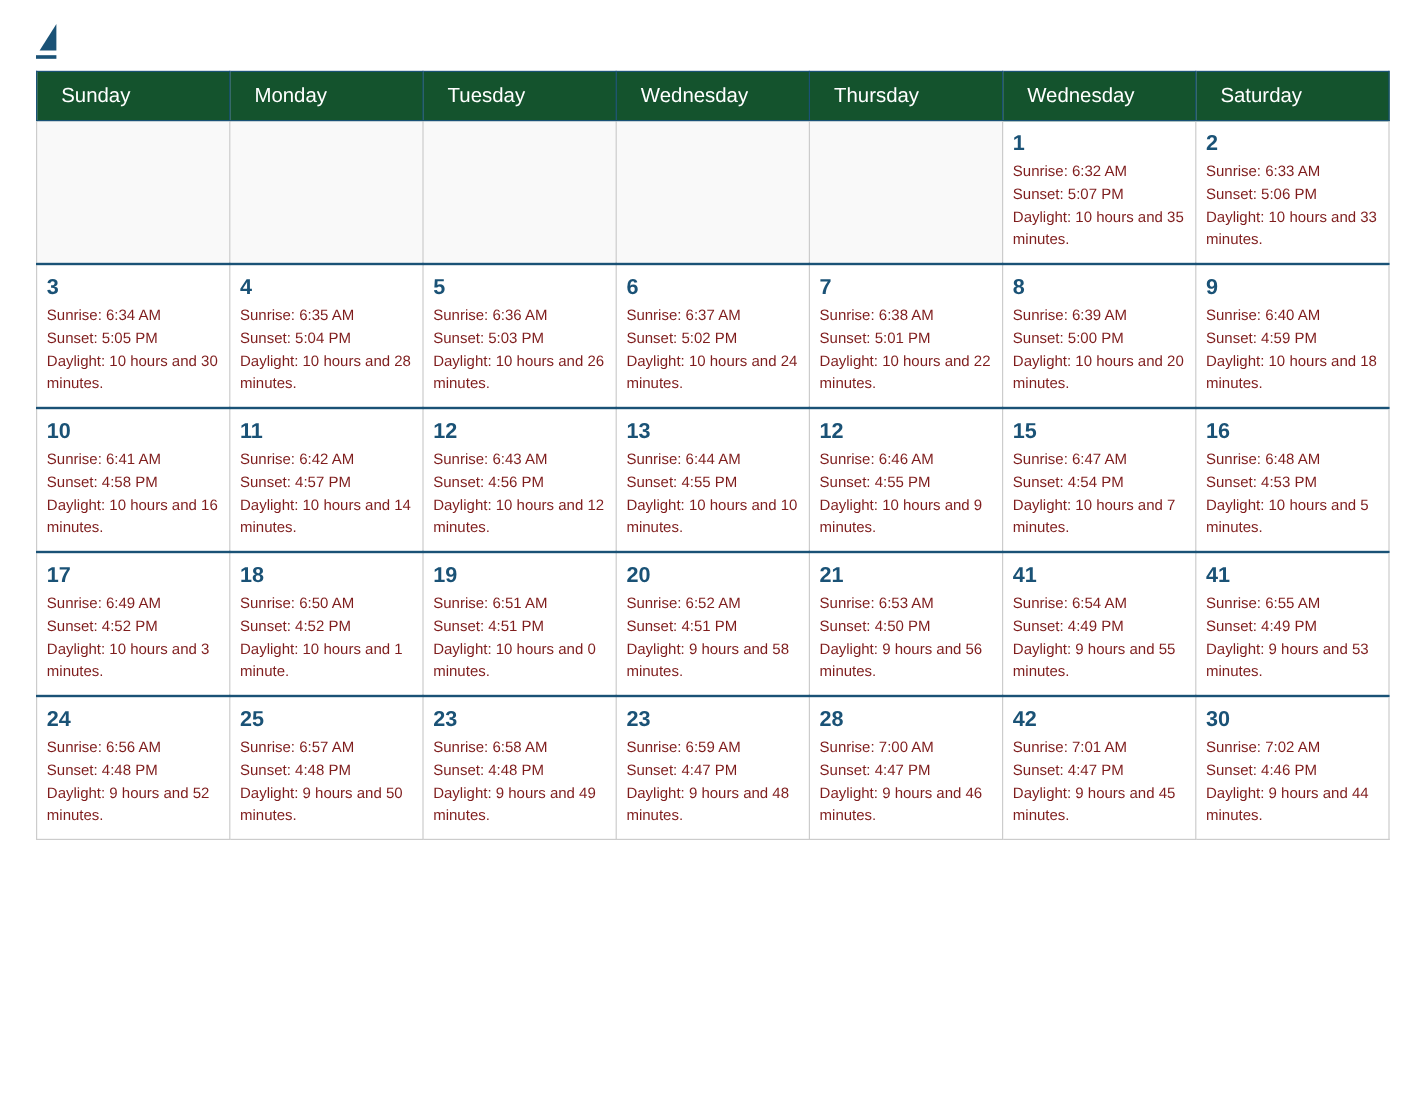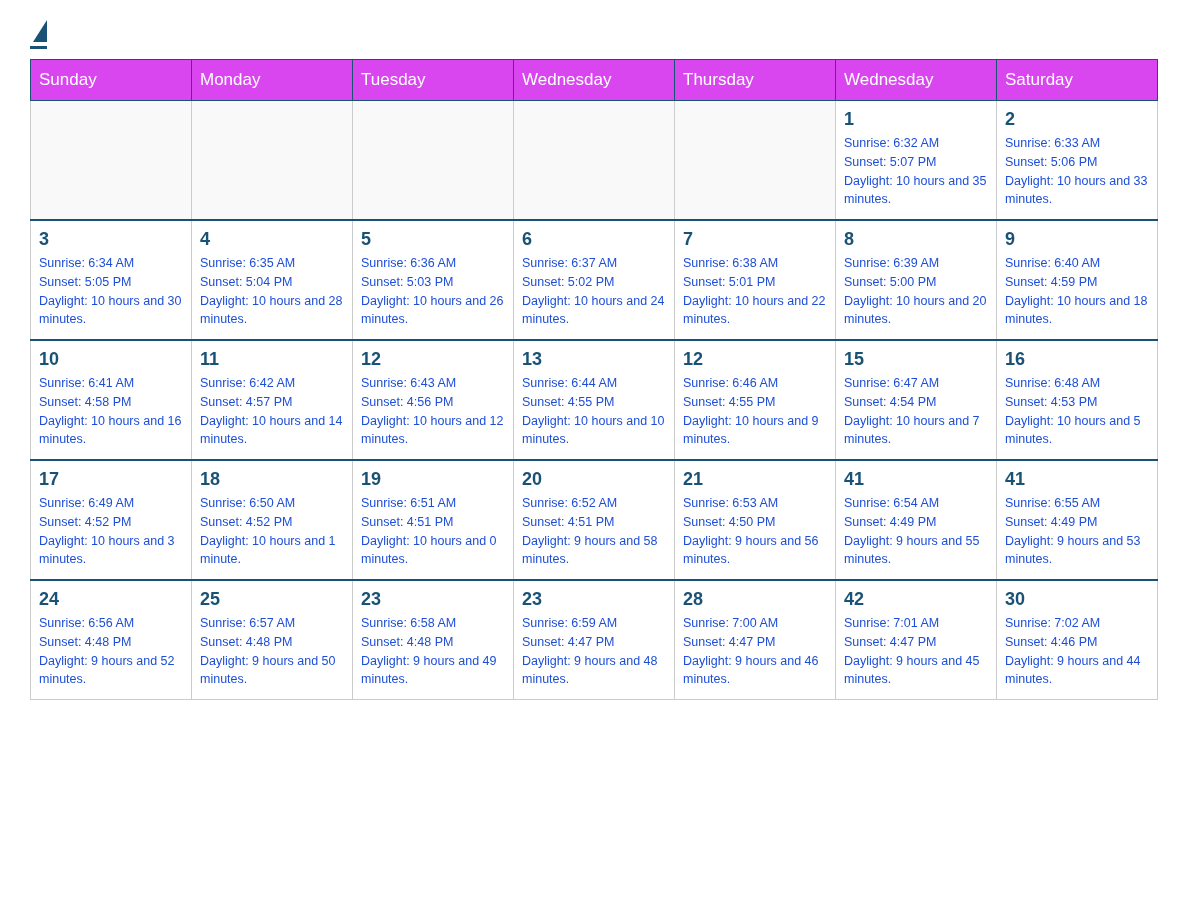--- a/index.html
+++ b/index.html
@@ -66,25 +66,25 @@
       font-size: 22px;
       color: #555;
       margin-top: 4px;
     }
     table {
       width: 100%;
       border-collapse: collapse;
       margin-top: 10px;
     }
     thead tr th {
-      background-color: #d946ef;
+      background-color: #14532d;
       color: #fff;
       font-size: 17px;
       font-weight: normal;
-      padding: 10px 8px;
+      padding: 10px 20px;
       text-align: left;
       border: 1px solid #1a5276;
     }
     tbody tr td {
       vertical-align: top;
       padding: 8px 8px 10px 8px;
       border: 1px solid #ccc;
       font-size: 13px;
       color: #333;
       width: 14.28%;
@@ -93,21 +93,21 @@
     .day-number {
       font-size: 18px;
       color: #1a5276;
       font-weight: bold;
       display: block;
       margin-bottom: 4px;
     }
     .day-info {
       font-size: 12.5px;
       line-height: 1.5;
-      color: #1d4ed8;
+      color: #7f1d1d;
     }
     tbody tr {
       border-bottom: 2px solid #1a5276;
     }
     tbody tr:last-child {
       border-bottom: none;
     }
     .empty-cell {
       background: #f9f9f9;
     }

